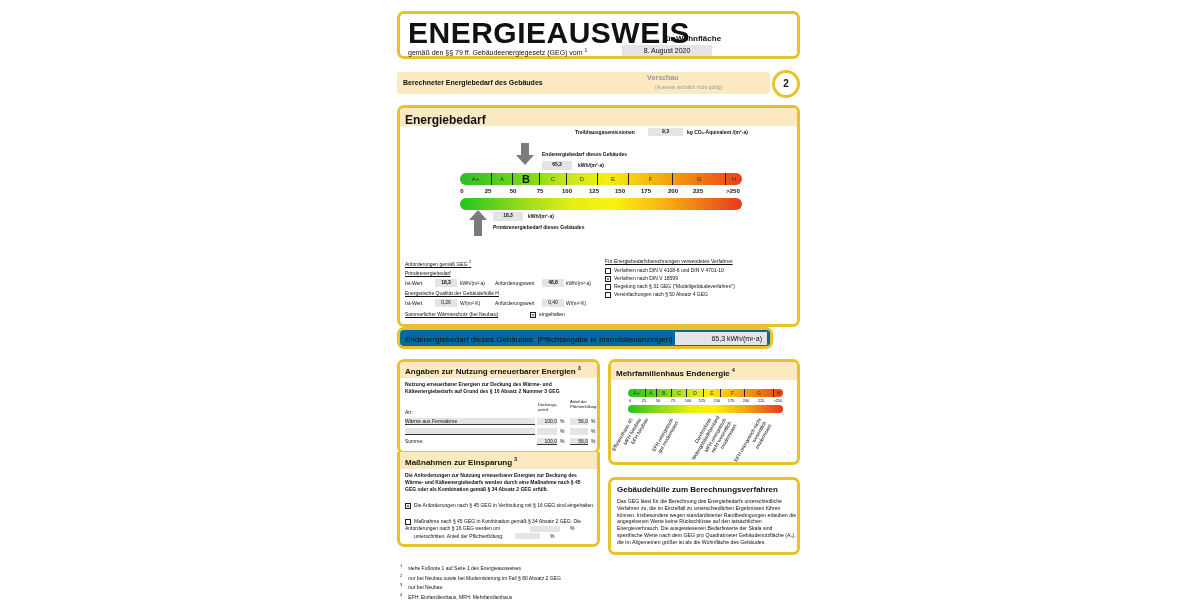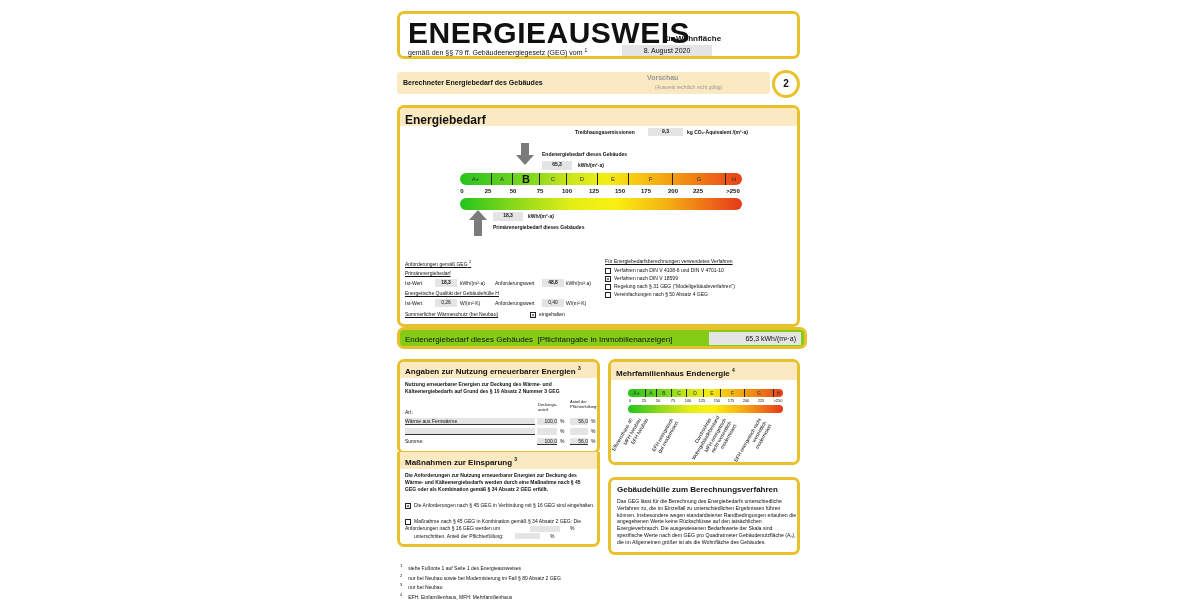--- a/index.html
+++ b/index.html
@@ -120,21 +120,21 @@
     <span class="cb">×</span><span>eingehalten</span>
   </div>
 
   <div class="abs tiny ul" style="left:205px;top:150px;">Für Energiebedarfsberechnungen verwendetes Verfahren</div>
   <div class="abs tiny" style="left:205px;top:159px;"><span class="cb"></span><span>Verfahren nach DIN V 4108-6 und DIN V 4701-10</span></div>
   <div class="abs tiny" style="left:205px;top:167px;"><span class="cb">×</span><span>Verfahren nach DIN V 18599</span></div>
   <div class="abs tiny" style="left:205px;top:175px;"><span class="cb"></span><span>Regelung nach § 31 GEG ("Modellgebäudeverfahren")</span></div>
   <div class="abs tiny" style="left:205px;top:183px;"><span class="cb"></span><span>Vereinfachungen nach § 50 Absatz 4 GEG</span></div>
 </div>
 
-<div class="box" style="left:397px;top:327px;width:410px;height:22px;background:#84cc16;">
+<div class="box" style="left:397px;top:327px;width:376px;height:22px;background:#0369a1;">
   <div class="abs" style="left:5px;top:5px;font-size:8px;">
     <span>Endenergiebedarf dieses Gebäudes</span>&nbsp;&nbsp;<span style="font-weight:normal;">[Pflichtangabe in Immobilienanzeigen]</span>
   </div>
   <div class="abs grey" style="right:3px;top:2px;width:92px;height:13px;font-size:7px;line-height:13px;text-align:right;padding-right:5px;">65,3 kWh/(m²·a)</div>
 </div>
 
 <div class="box" style="left:397px;top:359px;width:203px;height:95px;overflow:hidden;">
   <div class="abs hdr" style="left:0;top:0;width:100%;height:16px;">
     <span style="position:absolute;left:5px;top:3px;font-size:8px;"><span>Angaben zur Nutzung erneuerbarer Energien</span> <sup style="font-size:5px;">3</sup></span>
   </div>

